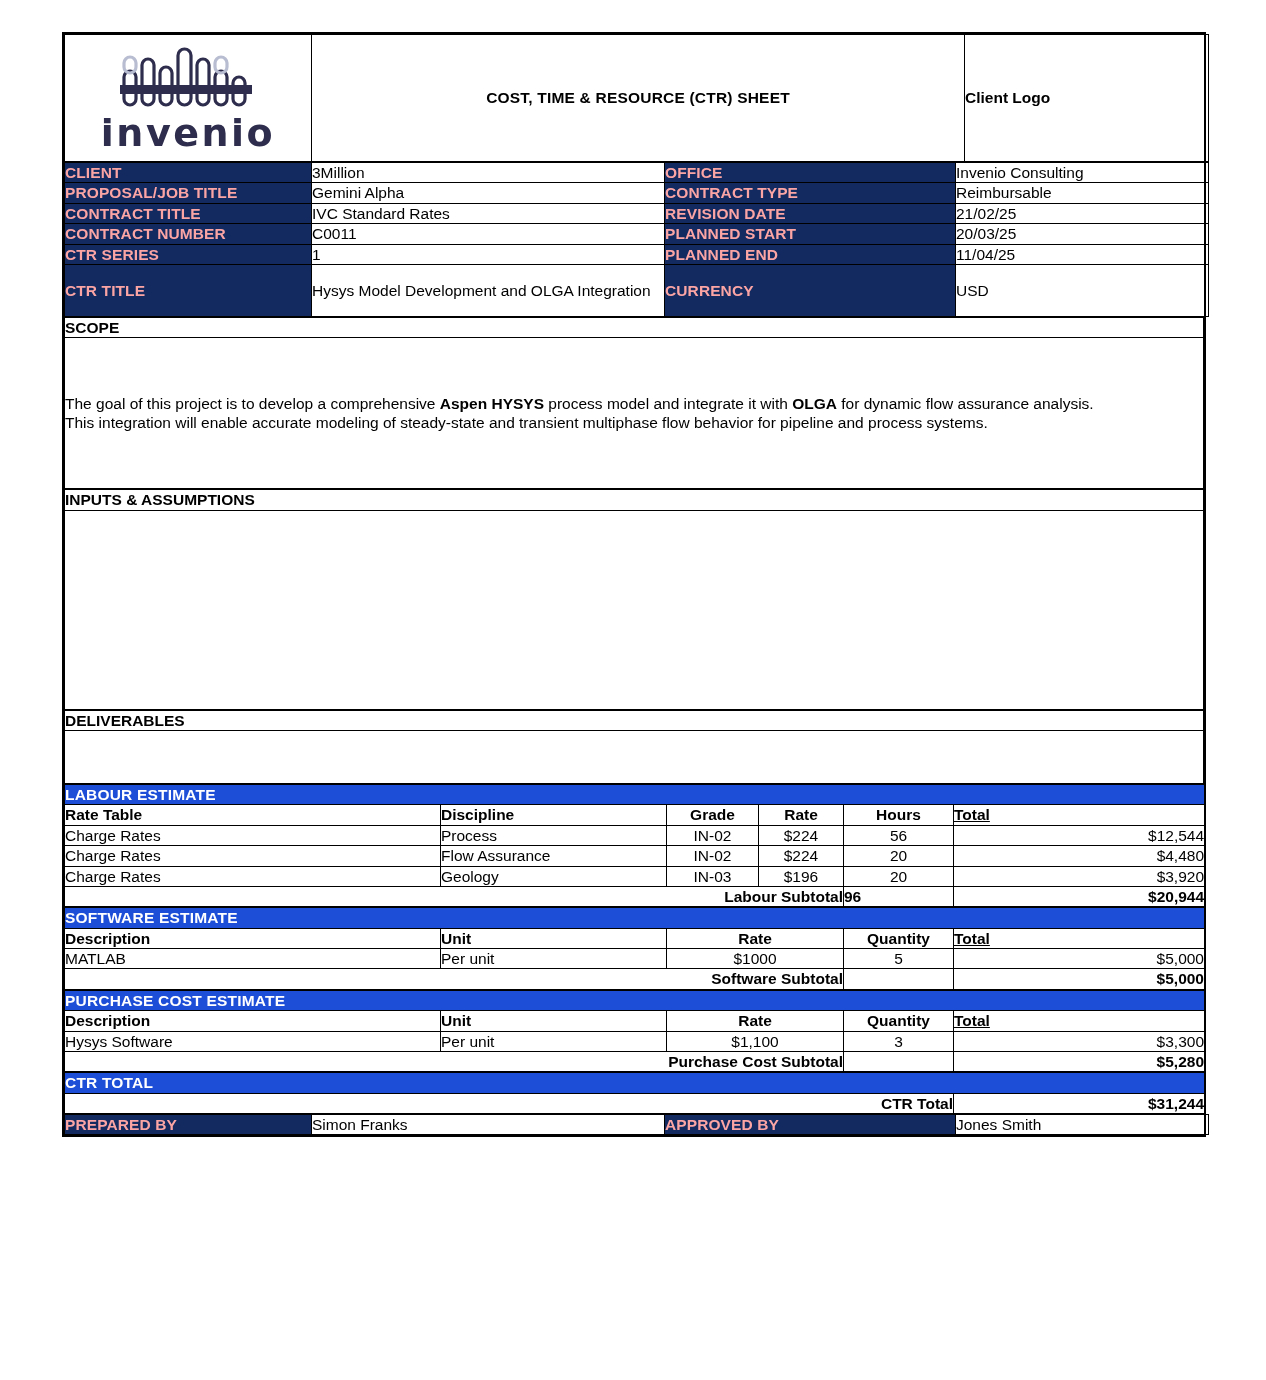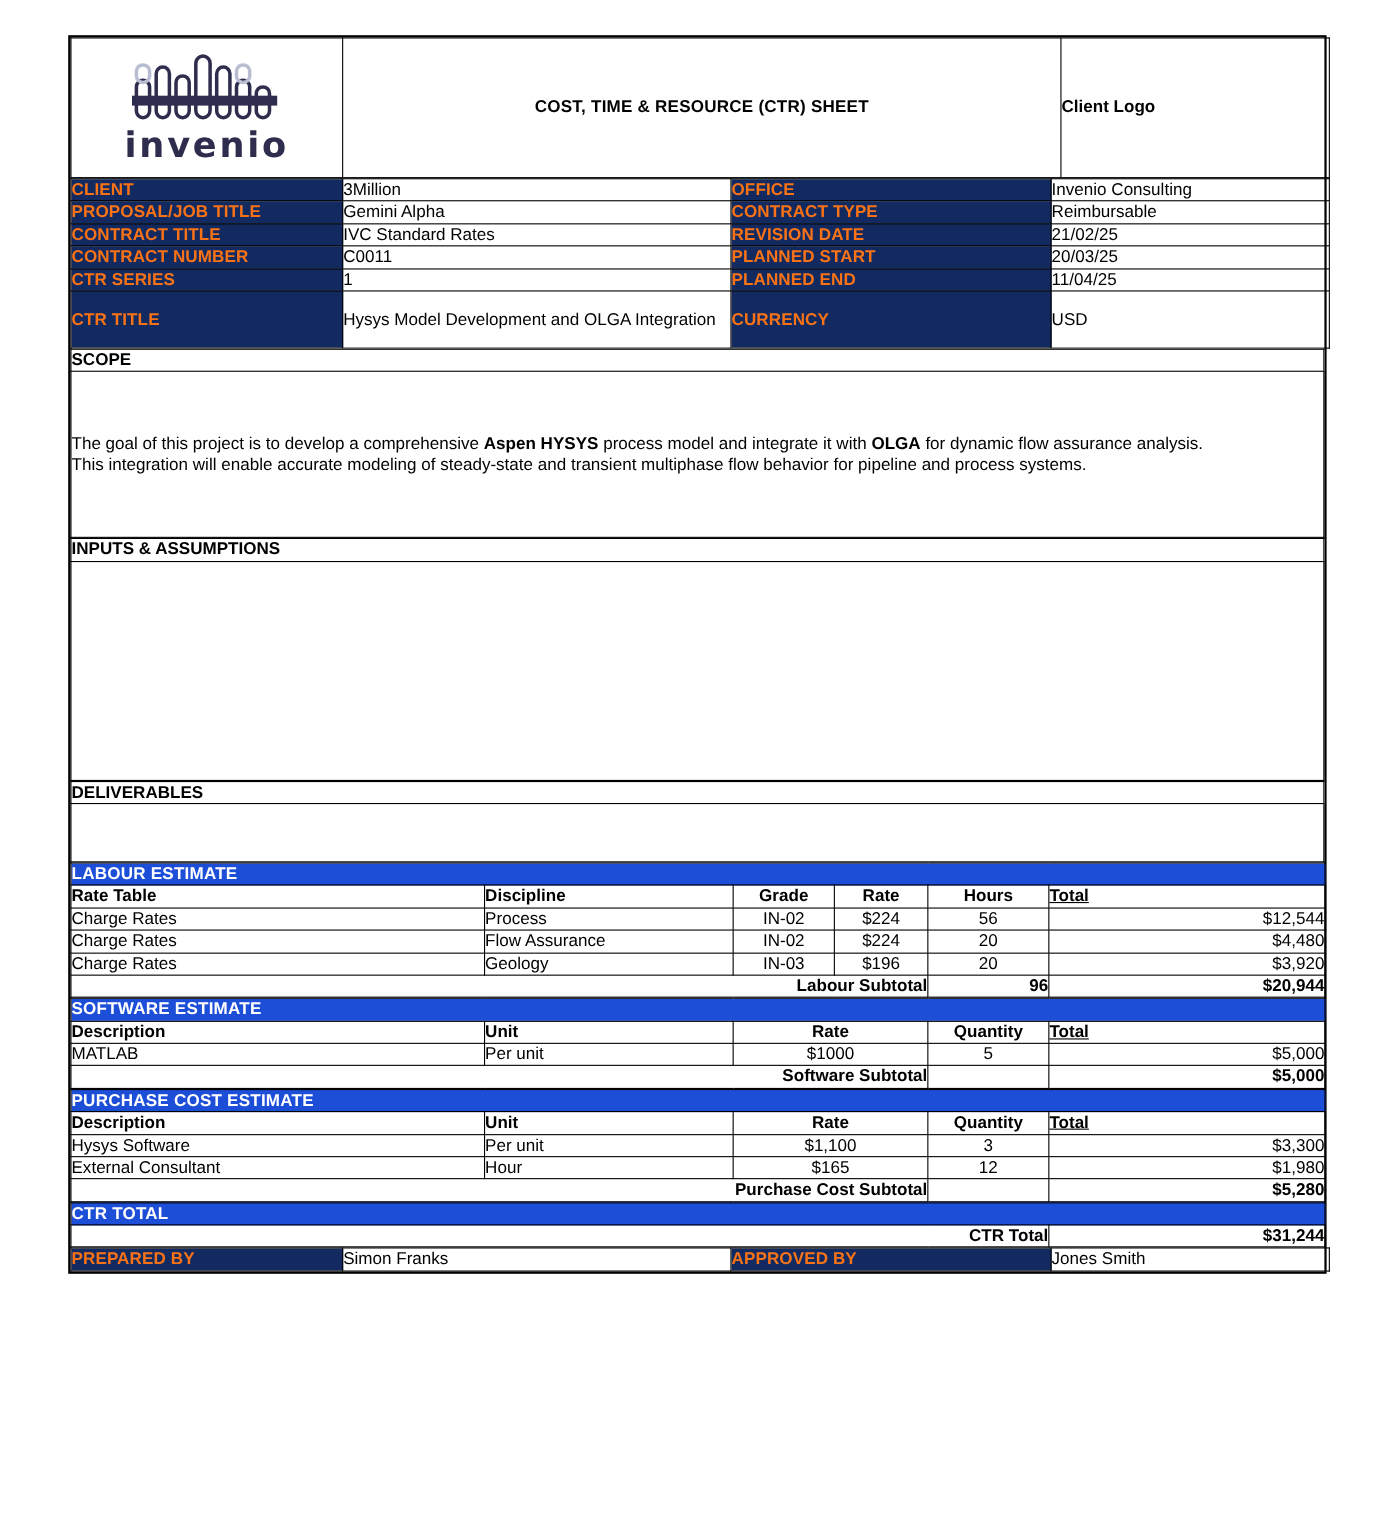--- a/index.html
+++ b/index.html
@@ -42,31 +42,31 @@
   
   .hdr-logo-cell { height: 126px; text-align: center; }
   .hdr-title-cell { text-align: center; font-weight: bold; font-size: 16px; letter-spacing: .2px; }
   .hdr-client-cell { text-align: left; font-weight: bold; font-size: 16px; }
 
   
   .logo-wrap { display: inline-block; text-align: center; line-height: 0; }
   .logo-word {
     font-family: "DejaVu Sans", sans-serif;
     font-weight: bold;
-    font-size: 32px;
+    font-size: 38px;
     letter-spacing: 2.5px;
     color: #2e2d4d;
     line-height: 1;
     margin-top: 3px;
   }
 
   
   .lbl {
     background: #132a60;
-    color: #f97316;
+    color: #fca5a5;
     font-weight: bold;
     font-size: 15px;
     padding: 4px 0 4px 10px;
     letter-spacing: .1px;
   }
   .val {
     padding: 4px 0 4px 9px;
     font-size: 15.5px;
   }
   .val-bottom { vertical-align: bottom; padding-bottom: 7px; }
@@ -94,21 +94,21 @@
   .body-box p { margin: 0; }
 
   
   .th { font-weight: bold; font-size: 15.5px; padding: 5px 0 5px 9px; }
   .th-c { font-weight: bold; font-size: 15.5px; text-align: center; padding: 5px 4px; }
   .th-r { font-weight: bold; font-size: 15.5px; text-align: left; padding: 5px 11px 5px 4px; text-decoration: underline; }
   .cell { padding: 5px 0 5px 9px; font-size: 15.5px; }
   .cell-c { text-align: center; padding: 5px 4px; font-size: 15.5px; }
   .cell-r { text-align: right; padding: 5px 11px 5px 4px; font-size: 15.5px; }
   .sub-lbl { font-weight: bold; text-align: right; padding: 5px 9px 5px 4px; font-size: 15.5px; }
-  .sub-c { font-weight: bold; text-align: right; padding: 5px 4px; font-size: 15.5px; margin-top: 28px; }
+  .sub-c { font-weight: bold; text-align: left; padding: 5px 4px; font-size: 15.5px; margin-top: 28px; }
   .sub-r { font-weight: bold; text-align: right; padding: 5px 11px 5px 4px; font-size: 15.5px; }
   .blank { padding: 5px 0; }
 </style>
 </head>
 <body>
 
 <div id="sheet">
 
   <table class="grid">
     <colgroup>
@@ -337,27 +337,20 @@
       <td class="th-r">Total</td>
     </tr>
     <tr>
       <td class="cell">Hysys Software</td>
       <td class="cell">Per unit</td>
       <td class="cell-c">$1,100</td>
       <td class="cell-c">3</td>
       <td class="cell-r">$3,300</td>
     </tr>
     <tr>
-      <td class="cell">External Consultant</td>
-      <td class="cell">Hour</td>
-      <td class="cell-c">$165</td>
-      <td class="cell-c">12</td>
-      <td class="cell-r">$1,980</td>
-    </tr>
-    <tr>
       <td class="sub-lbl" colspan="3">Purchase Cost Subtotal</td>
       <td class="blank"></td>
       <td class="sub-r">$5,280</td>
     </tr>
   </tbody>
     </table>
 
   <table class="grid">
     <colgroup>
       <col style="width:779px">

